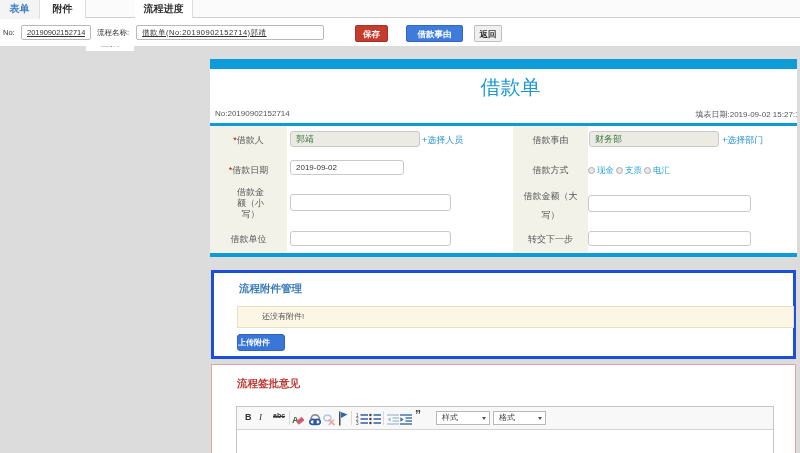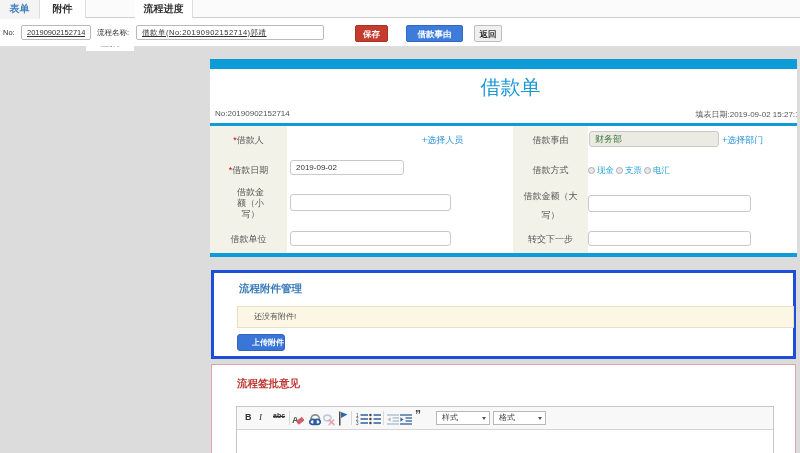--- a/index.html
+++ b/index.html
@@ -30,22 +30,22 @@
 .red { color:#cc0000; }
 .finput { position:absolute; border:1px solid #c9c9c9; border-radius:3px; background:#fff; font-size:8px; padding:0 5px; color:#333; font-family:"Liberation Sans",sans-serif; }
 .ro { background:#ebebe4; color:#3c763d; font-size:9px; }
 .flink { position:absolute; font-size:9px; color:#2a92d8; }
 .radio { position:absolute; width:7px; height:7px; border-radius:50%; background:#e8e8e8; border:1px solid #adadad; }
 .rlbl { position:absolute; font-size:8.5px; color:#25a2da; }
 
 
 #attach { position:absolute; left:211px; top:270px; width:585px; height:89px; background:#fff; border:3px solid #1d4ed8; }
 #attach h3 { position:absolute; left:25px; top:9px; font-size:10.5px; color:#3a7cba; }
-#notice { position:absolute; left:23px; top:33px; width:557px; height:22px; background:#fbf7e4; border:1px solid #e7e0c5; font-size:8px; color:#555; line-height:20px; padding-left:16px; }
-#upbtn { position:absolute; left:23px; top:61px; width:48px; height:17px; background:#3a76d8; border:1px solid #2f63bd; border-radius:3px; color:#fff; font-size:8px; font-weight:bold; text-align:right; line-height:15px; }
+#notice { position:absolute; left:23px; top:33px; width:557px; height:22px; background:#fbf7e4; border:1px solid #e7e0c5; font-size:8px; color:#555; line-height:20px; padding-left:24px; }
+#upbtn { position:absolute; left:23px; top:61px; width:48px; height:17px; background:#3a76d8; border:1px solid #2f63bd; border-radius:3px; color:#fff; font-size:8px; font-weight:bold; text-align:left; line-height:15px; }
 
 
 #approve { position:absolute; left:211px; top:364px; width:585px; height:120px; background:#fff; border:1px solid #d9a7a7; }
 #approve h3 { position:absolute; left:25px; top:12px; font-size:10.5px; color:#bf3a35; }
 #editor { position:absolute; left:24px; top:41px; width:538px; height:100px; border:1px solid #c6c6c6; background:#fff; }
 #ektools { position:absolute; left:0; top:0; width:100%; height:23px; background:#f8f8f8; border-bottom:1px solid #d4d4d4; }
 .ti { position:absolute; top:5px; font-size:9px; color:#333; }
 .tsep { position:absolute; top:4px; width:1px; height:14px; background:#d8d8d8; }
 .tsel { position:absolute; top:4px; height:14px; background:#fff; border:1px solid #b8b8b8; font-size:8px; color:#444; line-height:12px; padding-left:5px; }
 </style>
@@ -74,20 +74,21 @@
   <div class="bluebar" style="top:0;height:10px;"></div>
   <div id="ftitle">借款单</div>
   <div id="fno">No:20190902152714</div>
   <div id="fdate">填表日期:2019-09-02 15:27:15</div>
   <div class="bluebar" style="top:64px;height:3px;"></div>
 
   <div class="beige" style="left:0;top:67px;width:77px;height:127px;"></div>
   <div class="beige" style="left:303px;top:67px;width:75px;height:127px;"></div>
 
   <div class="flabel" style="left:0;top:75px;width:77px;"><span class="red">*</span>借款人</div>
+  <input class="finput ro" style="left: 80px; top: 72px; width: 130px; height: 16px;" value="郭靖">
   <span class="flink" style="left:212px;top:75px;">+选择人员</span>
   <div class="flabel" style="left:303px;top:75px;width:75px;">借款事由</div>
   <input class="finput ro" style="left: 379px; top: 72px; width: 130px; height: 16px;" value="财务部">
   <span class="flink" style="left:512px;top:75px;">+选择部门</span>
 
   <div class="flabel" style="left:0;top:105px;width:77px;"><span class="red">*</span>借款日期</div>
   <input class="finput" style="left: 80px; top: 101px; width: 114px; height: 15px;" value="2019-09-02">
   <div class="flabel" style="left:303px;top:105px;width:75px;">借款方式</div>
   <span class="radio" style="left:378px;top:108px;"></span>
       <span class="rlbl" style="left:387px;top:106px;">现金</span>

